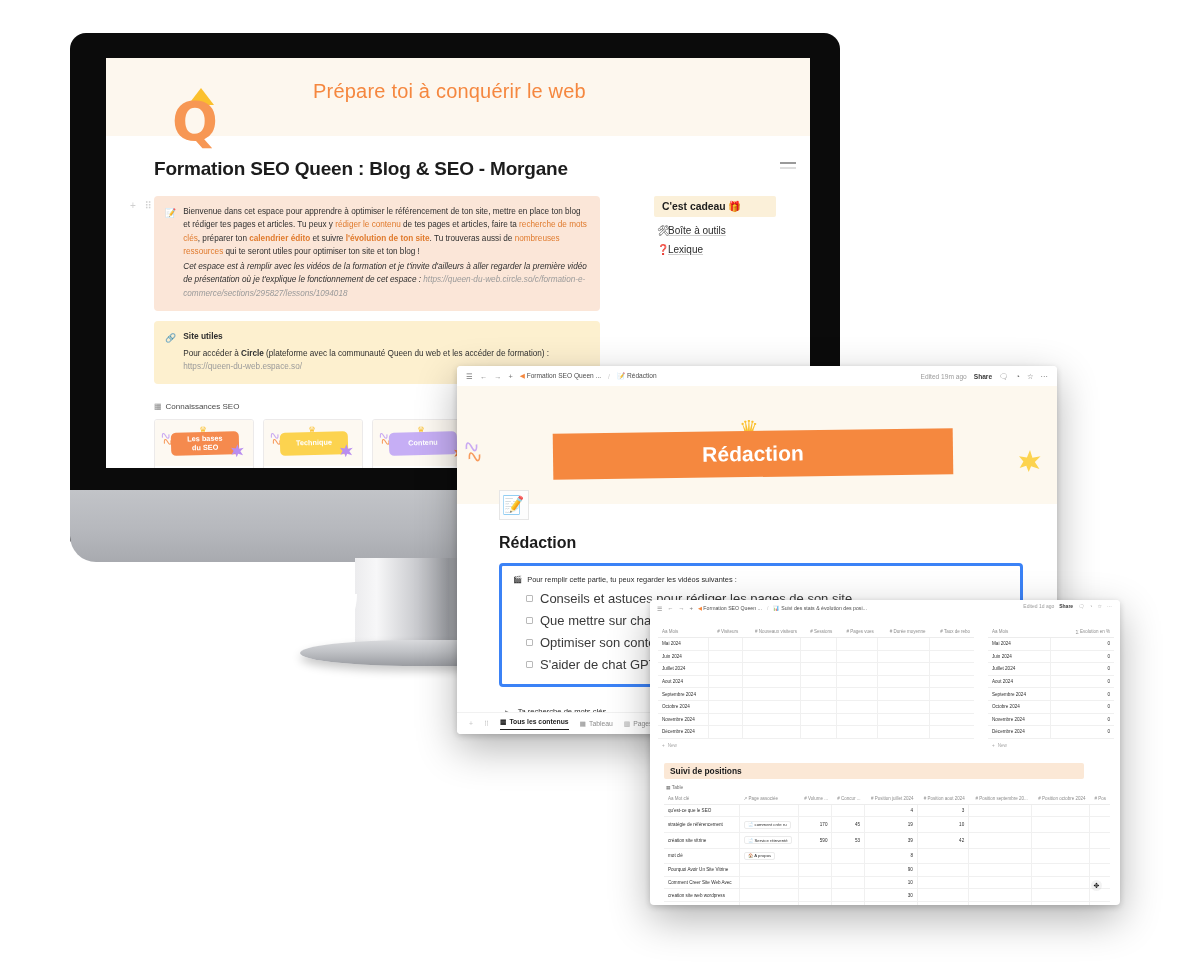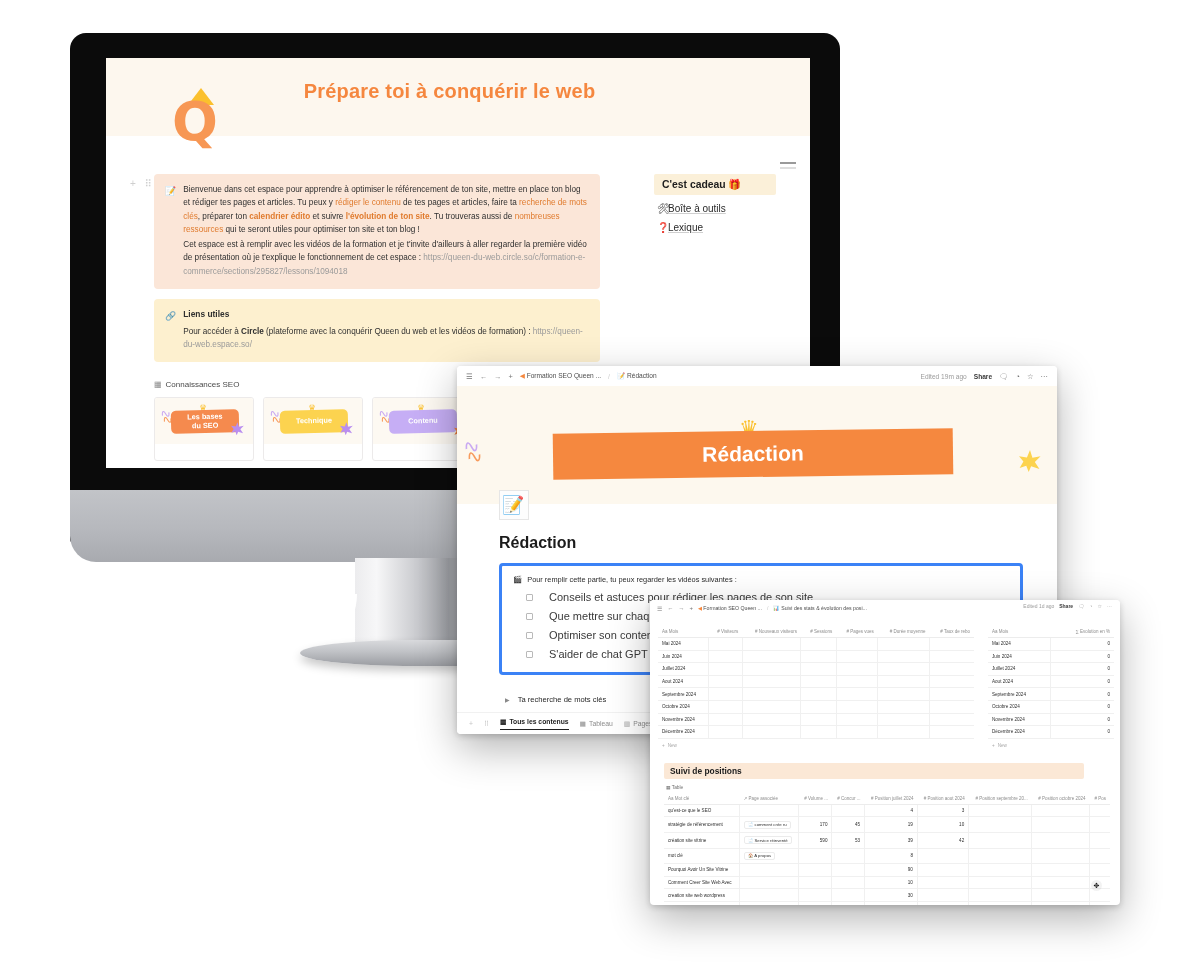--- a/index.html
+++ b/index.html
@@ -34,21 +34,21 @@
   }
   .screen {
     position: absolute; left: 106px; top: 58px; width: 704px; height: 410px;
     background: #ffffff; overflow: hidden;
   }
 
   
   .cover1 { height: 78px; background: #fdf7ee; position: relative; }
   .cover-title {
     position: absolute; left: 0; right: 17px; top: 22px; text-align: center;
-    color: #f5873f; font-size: 20px; font-weight: 700; letter-spacing: .2px;
+    color: #f5873f; font-size: 20px; font-weight: 400; letter-spacing: .2px;
   }
   .q-logo { position: absolute; left: 60px; top: 24px; width: 52px; height: 62px; }
   .q-letter {
     position: absolute; left: 6px; top: 18px; font-size: 54px; line-height: 44px;
     color: #f79754; font-weight: 800; font-family: "DejaVu Sans", sans-serif;
   }
   .crown-sm {
     position:absolute; left: 22px; top: 6px; width: 0; height: 0;
     border-left: 13px solid transparent; border-right: 13px solid transparent;
     border-bottom: 17px solid #fbc02d;
@@ -65,21 +65,21 @@
   .gutter { position:absolute; left:-24px; top:4px; color:#cfcfcf; font-size:10px; letter-spacing:3px; }
 
   .callout {
     background: #fbe6d8; border-radius: 4px; padding: 9px 11px 11px 11px;
     display:flex; gap:7px; font-size: 8.2px; line-height: 1.62; color:#2f2f2f;
   }
   .callout.yellow { background:#fdf0cf; margin-top: 10px; }
   .callout .ic { font-size: 9px; flex: 0 0 auto; padding-top:1px; }
   .lnk { color:#e07b2e;margin-top:44px; }
   .lnk-b { color:#e07b2e; font-weight:700;text-align:right; }
-  .ital { }
+  .ital { font-style: italic; }
   .url { color:#9a9a9a; }
   .cal-title { font-weight:700; font-size:8.4px; margin-bottom:3px; }
 
   .gift-head {
     background:#fbf0d9; font-size:10.4px; font-weight:700; color:#1d1d1d;
     padding:4px 8px; border-radius:2px;
   }
   .gift-item { font-size:10px; color:#2b2b2b; margin-top:8px; padding-left:3px; text-decoration: underline; text-decoration-color:#cfcfcf;}
   .gift-item .gi { text-decoration:none; display:inline-block; width:11px; }
 
@@ -135,21 +135,21 @@
   .w2-star { position:absolute; right: 16px; top: 64px; width:22px; height:22px; background:#fcd34f; }
   .page-emoji {
     position:absolute; left: 42px; bottom: -16px; width: 30px; height: 30px;
     background:#fdfdfd; border:1px solid #e6e6e6; font-size:18px; line-height:28px; text-align:center;
   }
   .w2body { padding: 30px 34px 0 42px; }
   .w2title { font-size: 16px; font-weight:700; color:#1b1b1b; }
   .todo-box { margin-top:11px; border:3px solid #3b82f6; border-radius:4px; padding:9px 11px 12px 11px; }
   .todo-head { font-size:7.4px; color:#2b2b2b; }
   .todo-head .gi { margin-right:5px; }
-  .todo { display:flex; align-items:center; gap:16px; font-size:11px; color:#3a3a3a; margin-top:7px; padding-left:13px; }
+  .todo { display:flex; align-items:center; gap:7px; font-size:13px; color:#3a3a3a; margin-top:7px; padding-left:13px; }
   .cb { width:7px; height:7px; border:1px solid #b9b9b9; border-radius:1px; flex:0 0 auto; }
   .toggle { display:flex; align-items:center; gap:8px; font-size:7.6px; color:#262626; padding:4px 6px; }
   .toggle .ar { font-size:6px; color:#8a8a8a; }
   .toggle.hl { background:#fbeedd; }
   .toggle.b { font-weight:600; }
   .tgroup { margin-top: 16px; }
   .w2tabs {
     position:absolute; left:0; bottom:0; width:100%; height:22px;
     display:flex; align-items:center; gap:11px; padding:0 12px;
     font-size:6.8px; color:#8d8d8d; background:#fff; border-top:1px solid #f1f1f1;
@@ -208,42 +208,43 @@
 
     <div class="cover1">
       <div class="q-logo">
         <div class="crown-sm"></div>
         <div class="q-letter">Q</div>
       </div>
       <div class="cover-title">Prépare toi à conquérir le web</div>
     </div>
 
     <div class="page1-body">
+      <div class="page1-title">Formation SEO Queen :  Blog &amp; SEO - Morgane</div>
       <div class="collapse-dash">
           <i></i>
           <i></i>
         </div>
 
       <div class="two-col">
         <div class="col-left">
           <div class="gutter">+ ⠿</div>
 
           <div class="callout">
             <span class="ic">📝</span>
             <div>
               <span>Bienvenue dans cet espace pour apprendre à optimiser le référencement de ton site, mettre en place ton blog et rédiger tes pages et articles. Tu peux y </span><span class="lnk">rédiger le contenu</span><span> de tes pages et articles, faire ta </span><span class="lnk">recherche de mots clés</span><span>, préparer ton </span><span class="lnk-b">calendrier édito</span><span> et suivre </span><span class="lnk-b">l'évolution de ton site</span><span>. Tu trouveras aussi de </span><span class="lnk">nombreuses ressources</span><span> qui te seront utiles pour optimiser ton site et ton blog !</span>
               <div class="ital" style="margin-top:2px"><span>Cet espace est à remplir avec les vidéos de la formation et je t'invite d'ailleurs à aller regarder la première vidéo de présentation où je t'explique le fonctionnement de cet espace : </span><span class="url">https://queen-du-web.circle.so/c/formation-e-commerce/sections/295827/lessons/1094018</span></div>
             </div>
           </div>
 
           <div class="callout yellow">
             <span class="ic">🔗</span>
             <div>
-              <div class="cal-title">Liens utiles</div>
-              <div><span>Pour accéder à </span><b>Circle</b><span> (plateforme avec la conquérir Queen du web et les vidéos de formation) : </span><span class="url">https://queen-du-web.espace.so/</span></div>
+              <div class="cal-title">Site utiles</div>
+              <div><span>Pour accéder à </span><b>Circle</b><span> (plateforme avec la communauté Queen du web et les accéder de formation) : </span><span class="url">https://queen-du-web.espace.so/</span></div>
             </div>
           </div>
         </div>
 
         <div class="col-right">
           <div class="gift-head">C'est cadeau 🎁</div>
           <div class="gift-item"><span class="gi">🛠</span><span>Boîte à outils</span></div>
           <div class="gift-item"><span class="gi">❓</span><span>Lexique</span></div>
         </div>
       </div>

